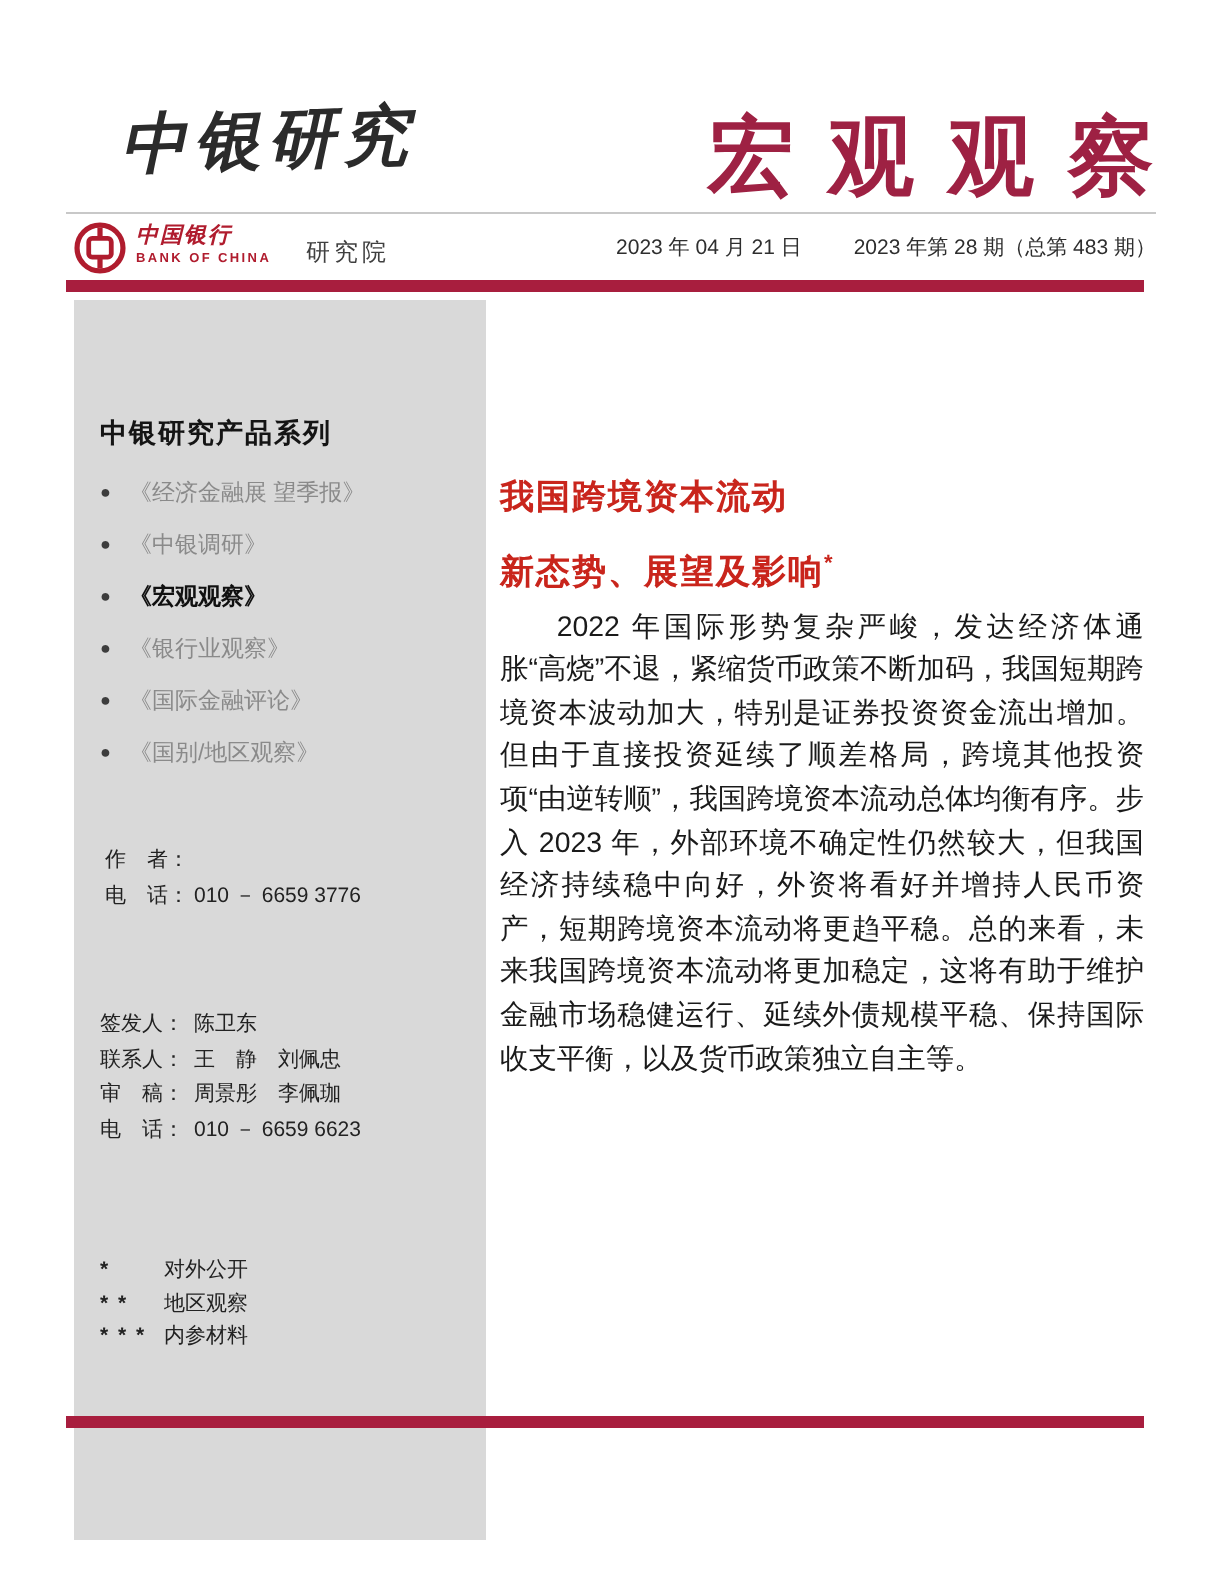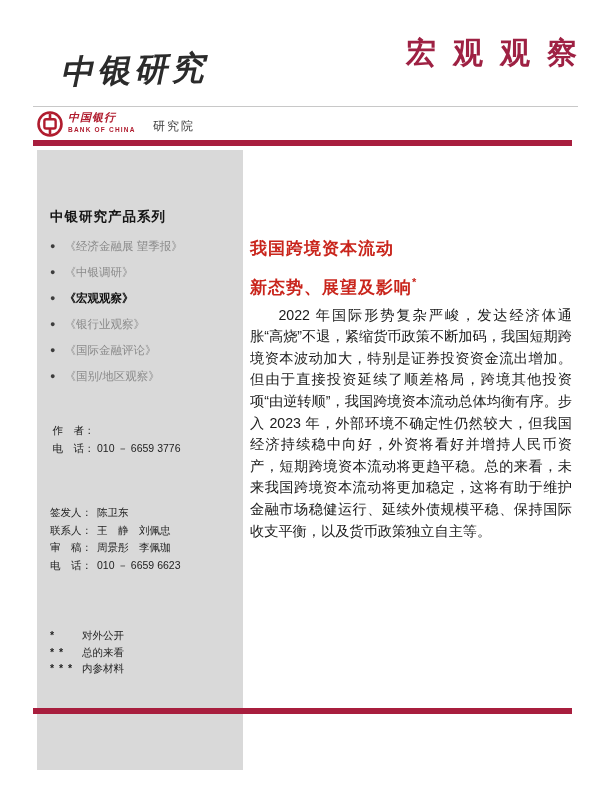--- a/index.html
+++ b/index.html
@@ -14,22 +14,22 @@
 
   
   .brand-calligraphy {
     position: absolute; left: 60px; top: 48px;
     font-size: 33px; font-weight: bold; font-style: italic;
     letter-spacing: 4px; color: #2b2b2b;
     transform: rotate(-2deg);
     font-family: "DejaVu Serif", serif;
   }
   .masthead-title {
-    position: absolute; right: 18px; top: 33px;
-    font-size: 30px; font-weight: bold;
+    position: absolute; right: 18px; top: 50px;
+    font-size: 43px; font-weight: bold;
     letter-spacing: 17px; color: #9e2143;
     font-family: "Liberation Serif", serif;
     white-space: nowrap;
     margin-left: 29px;
   }
   .thin-rule {
     position: absolute; left: 33px; top: 106px; width: 545px; height: 1px;
     background: #c8c8c8;
   }
   .logo-row { position: absolute; left: 37px; top: 110px; width: 541px; height: 30px; }
@@ -127,20 +127,23 @@
       <circle cx="12" cy="12" r="10.6" fill="none" stroke="#b01c2e" stroke-width="2.4"></circle>
       <rect x="10.8" y="2.6" width="2.4" height="5.4" fill="#b01c2e"></rect>
       <rect x="10.8" y="16" width="2.4" height="5.4" fill="#b01c2e"></rect>
       <rect x="6.8" y="7.6" width="10.4" height="8.6" rx="1.6" fill="none" stroke="#b01c2e" stroke-width="2.2"></rect>
     </svg>
     <div class="boc-name-block">
       <div class="boc-name-cn">中国银行</div>
       <div class="boc-name-en">BANK OF CHINA</div>
     </div>
     <div class="dept-name">研究院</div>
+    <div class="issue-info">
+      <span class="date">2023 年 04 月 21 日</span><span>2023 年第 28 期（总第 483 期）</span>
+    </div>
   </div>
 
   <div class="rule-red top"></div>
 
   <div class="sidebar">
     <div class="series-title">中银研究产品系列</div>
 
     <ul class="series-list">
       <li class="series-item">
         <span class="bullet">●</span>
@@ -200,21 +203,21 @@
       </div>
     </div>
 
     <div class="footnote-block">
       <div class="footnote-row">
         <span class="footnote-symbol">*</span>
         <span>对外公开</span>
       </div>
       <div class="footnote-row">
         <span class="footnote-symbol">* *</span>
-        <span>总的来看</span>
+        <span>地区观察</span>
       </div>
       <div class="footnote-row">
         <span class="footnote-symbol">* * *</span>
         <span>内参材料</span>
       </div>
     </div>
   </div>
 
   <div class="article">
     <div class="article-title">

